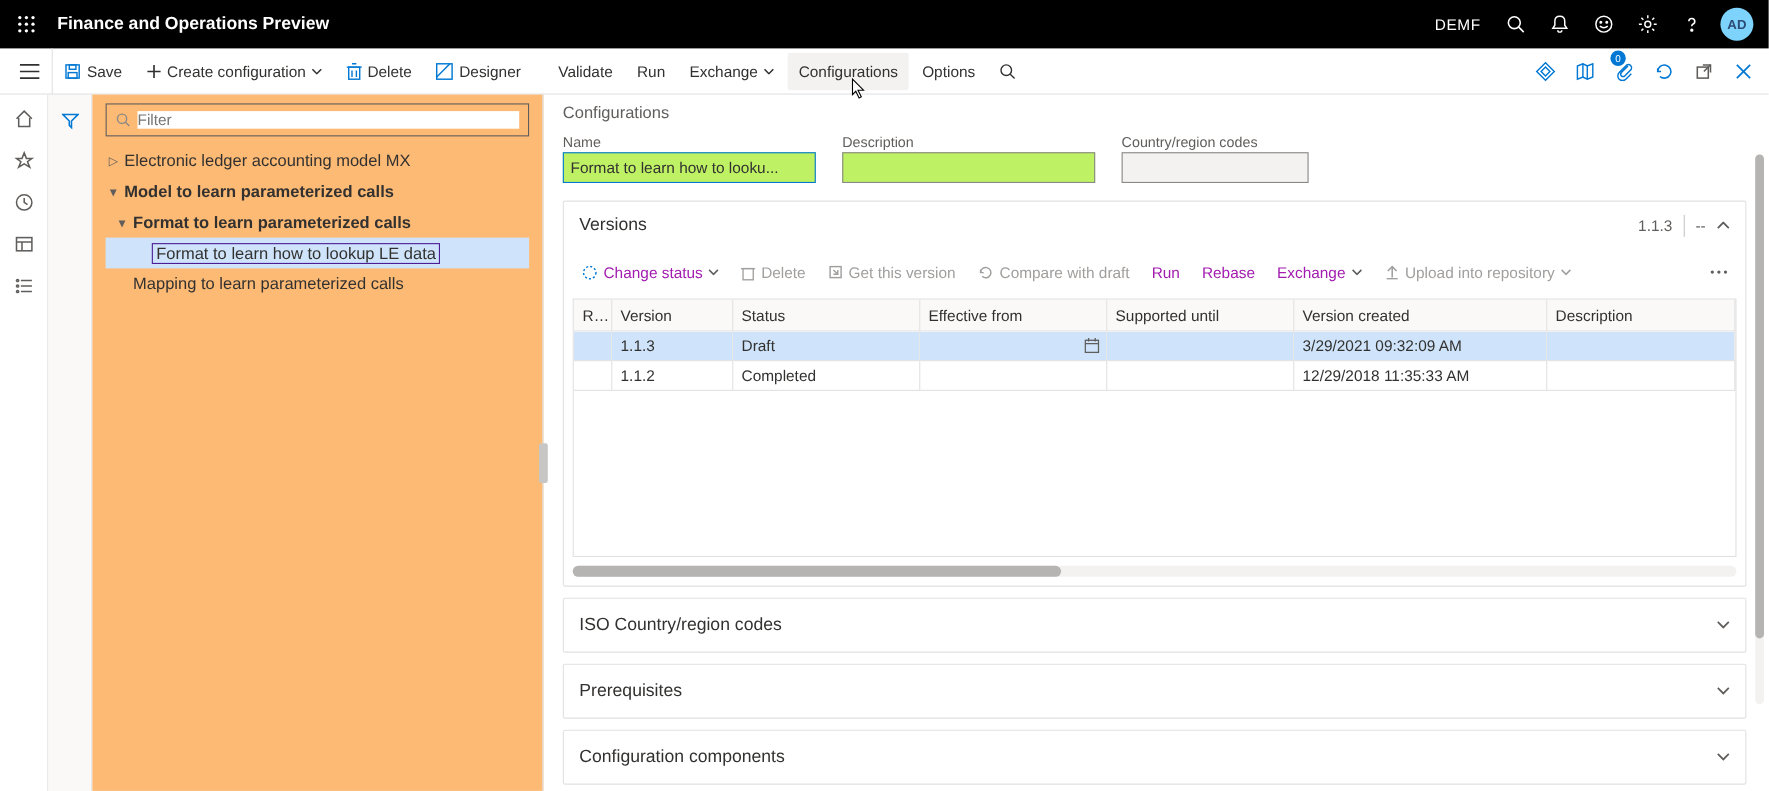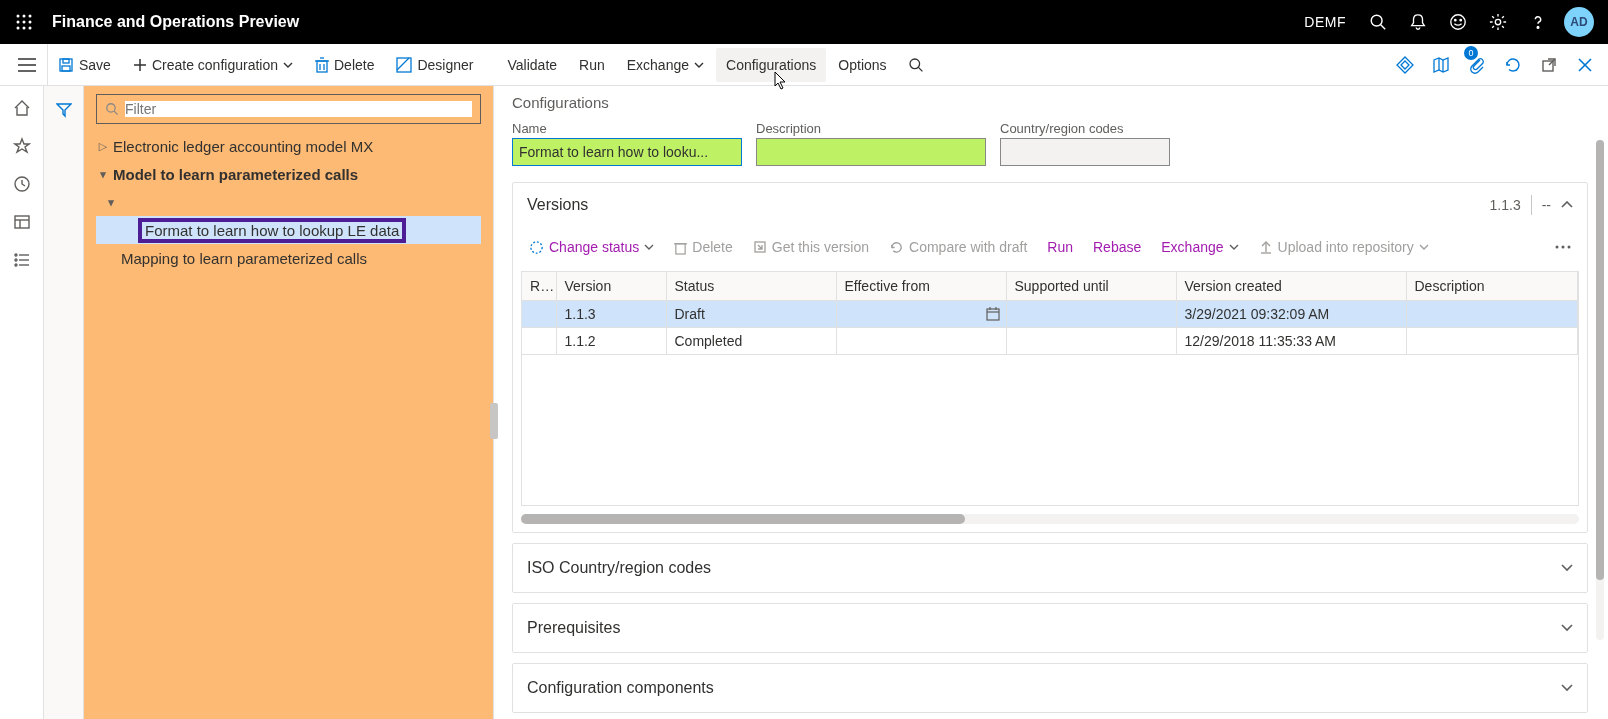--- a/index.html
+++ b/index.html
@@ -37,27 +37,27 @@
 .treecol { width: 410px; border-right:1px solid #e1e1e1; padding: 8px 12px 8px 12px; background:#fdba74; position:relative; }
 .filterbox { width: 100%; height: 30px; border:1px solid #605e5c; display:flex; align-items:center; padding:0 8px; gap:6px; color:#605e5c; margin-bottom: 8px; }
 .filterbox input { border:none; outline:none; flex:1; font-size:14px; color:#323130; }
 .treerow { display:flex; align-items:center; height: 28px; cursor:pointer; font-size:15px; }
 .treerow .caret { width:14px; display:flex; justify-content:center; color:#605e5c; font-size:11px; }
 .treerow.level0 { padding-left: 0px; }
 .treerow.level1 { padding-left: 8px; }
 .treerow.level2 { padding-left: 28px; }
 .treerow.bold { font-weight: 600; }
 .treerow.selected { background:#cfe4fa; }
-.treerow.selected .label { border:4px solid #4c1d95; padding:0 3px; }
+.treerow.selected .label { border:1px solid #4c1d95; padding:0 3px; }
 .treerow .label { padding: 1px 3px; }
 .splitter { position:absolute; right:-5px; top: 50%; width:8px; height:36px; background:#c8c6c4; border-radius:2px; cursor:col-resize; }
 
 .detail { flex:1; padding: 8px 20px 0 18px; overflow-y:auto; overflow-x:hidden; position:relative; }
 .detail h2 { font-size:15px; font-weight:400; color:#605e5c; margin-bottom:10px; }
-.fieldrow { display:flex; gap: 14px; margin-bottom: 16px; }
+.fieldrow { display:flex; gap: 24px; margin-bottom: 16px; }
 .field { display:flex; flex-direction:column; }
 .field label { font-size:13px; color:#605e5c; margin-bottom:2px; }
 .field .control { height:28px; border:1px solid #8a8886; padding:0 6px; display:flex; align-items:center; font-size:14px; overflow:hidden; white-space:nowrap; text-overflow:ellipsis; background:#bef264; }
 .field .control.disabled { background:#f3f2f1; }
 .field .control.selected { border:1px solid #0078d4; }
 .field .dropdown { color:#0078d4; justify-content:space-between; }
 
 .section { border:1px solid #e1e1e1; border-radius:2px; margin-bottom:10px; }
 .section-header { display:flex; align-items:center; height: 44px; padding: 0 14px; cursor:pointer; }
 .section-header .title { flex:1; font-size:16px; font-weight:400; }
@@ -324,20 +324,21 @@
     <div class="treerow level0">
       <span class="caret">▷</span>
       <span class="label">Electronic ledger accounting model MX</span>
     </div>
     <div class="treerow level0 bold">
       <span class="caret">▾</span>
       <span class="label">Model to learn parameterized calls</span>
     </div>
     <div class="treerow level1 bold">
       <span class="caret">▾</span>
+      <span class="label">Format to learn parameterized calls</span>
     </div>
     <div class="treerow level2 selected">
       <span class="caret"></span>
       <span class="label">Format to learn how to lookup LE data</span>
     </div>
     <div class="treerow level1">
       <span class="caret"></span>
       <span class="label">Mapping to learn parameterized calls</span>
     </div>
     <div class="splitter"></div>

